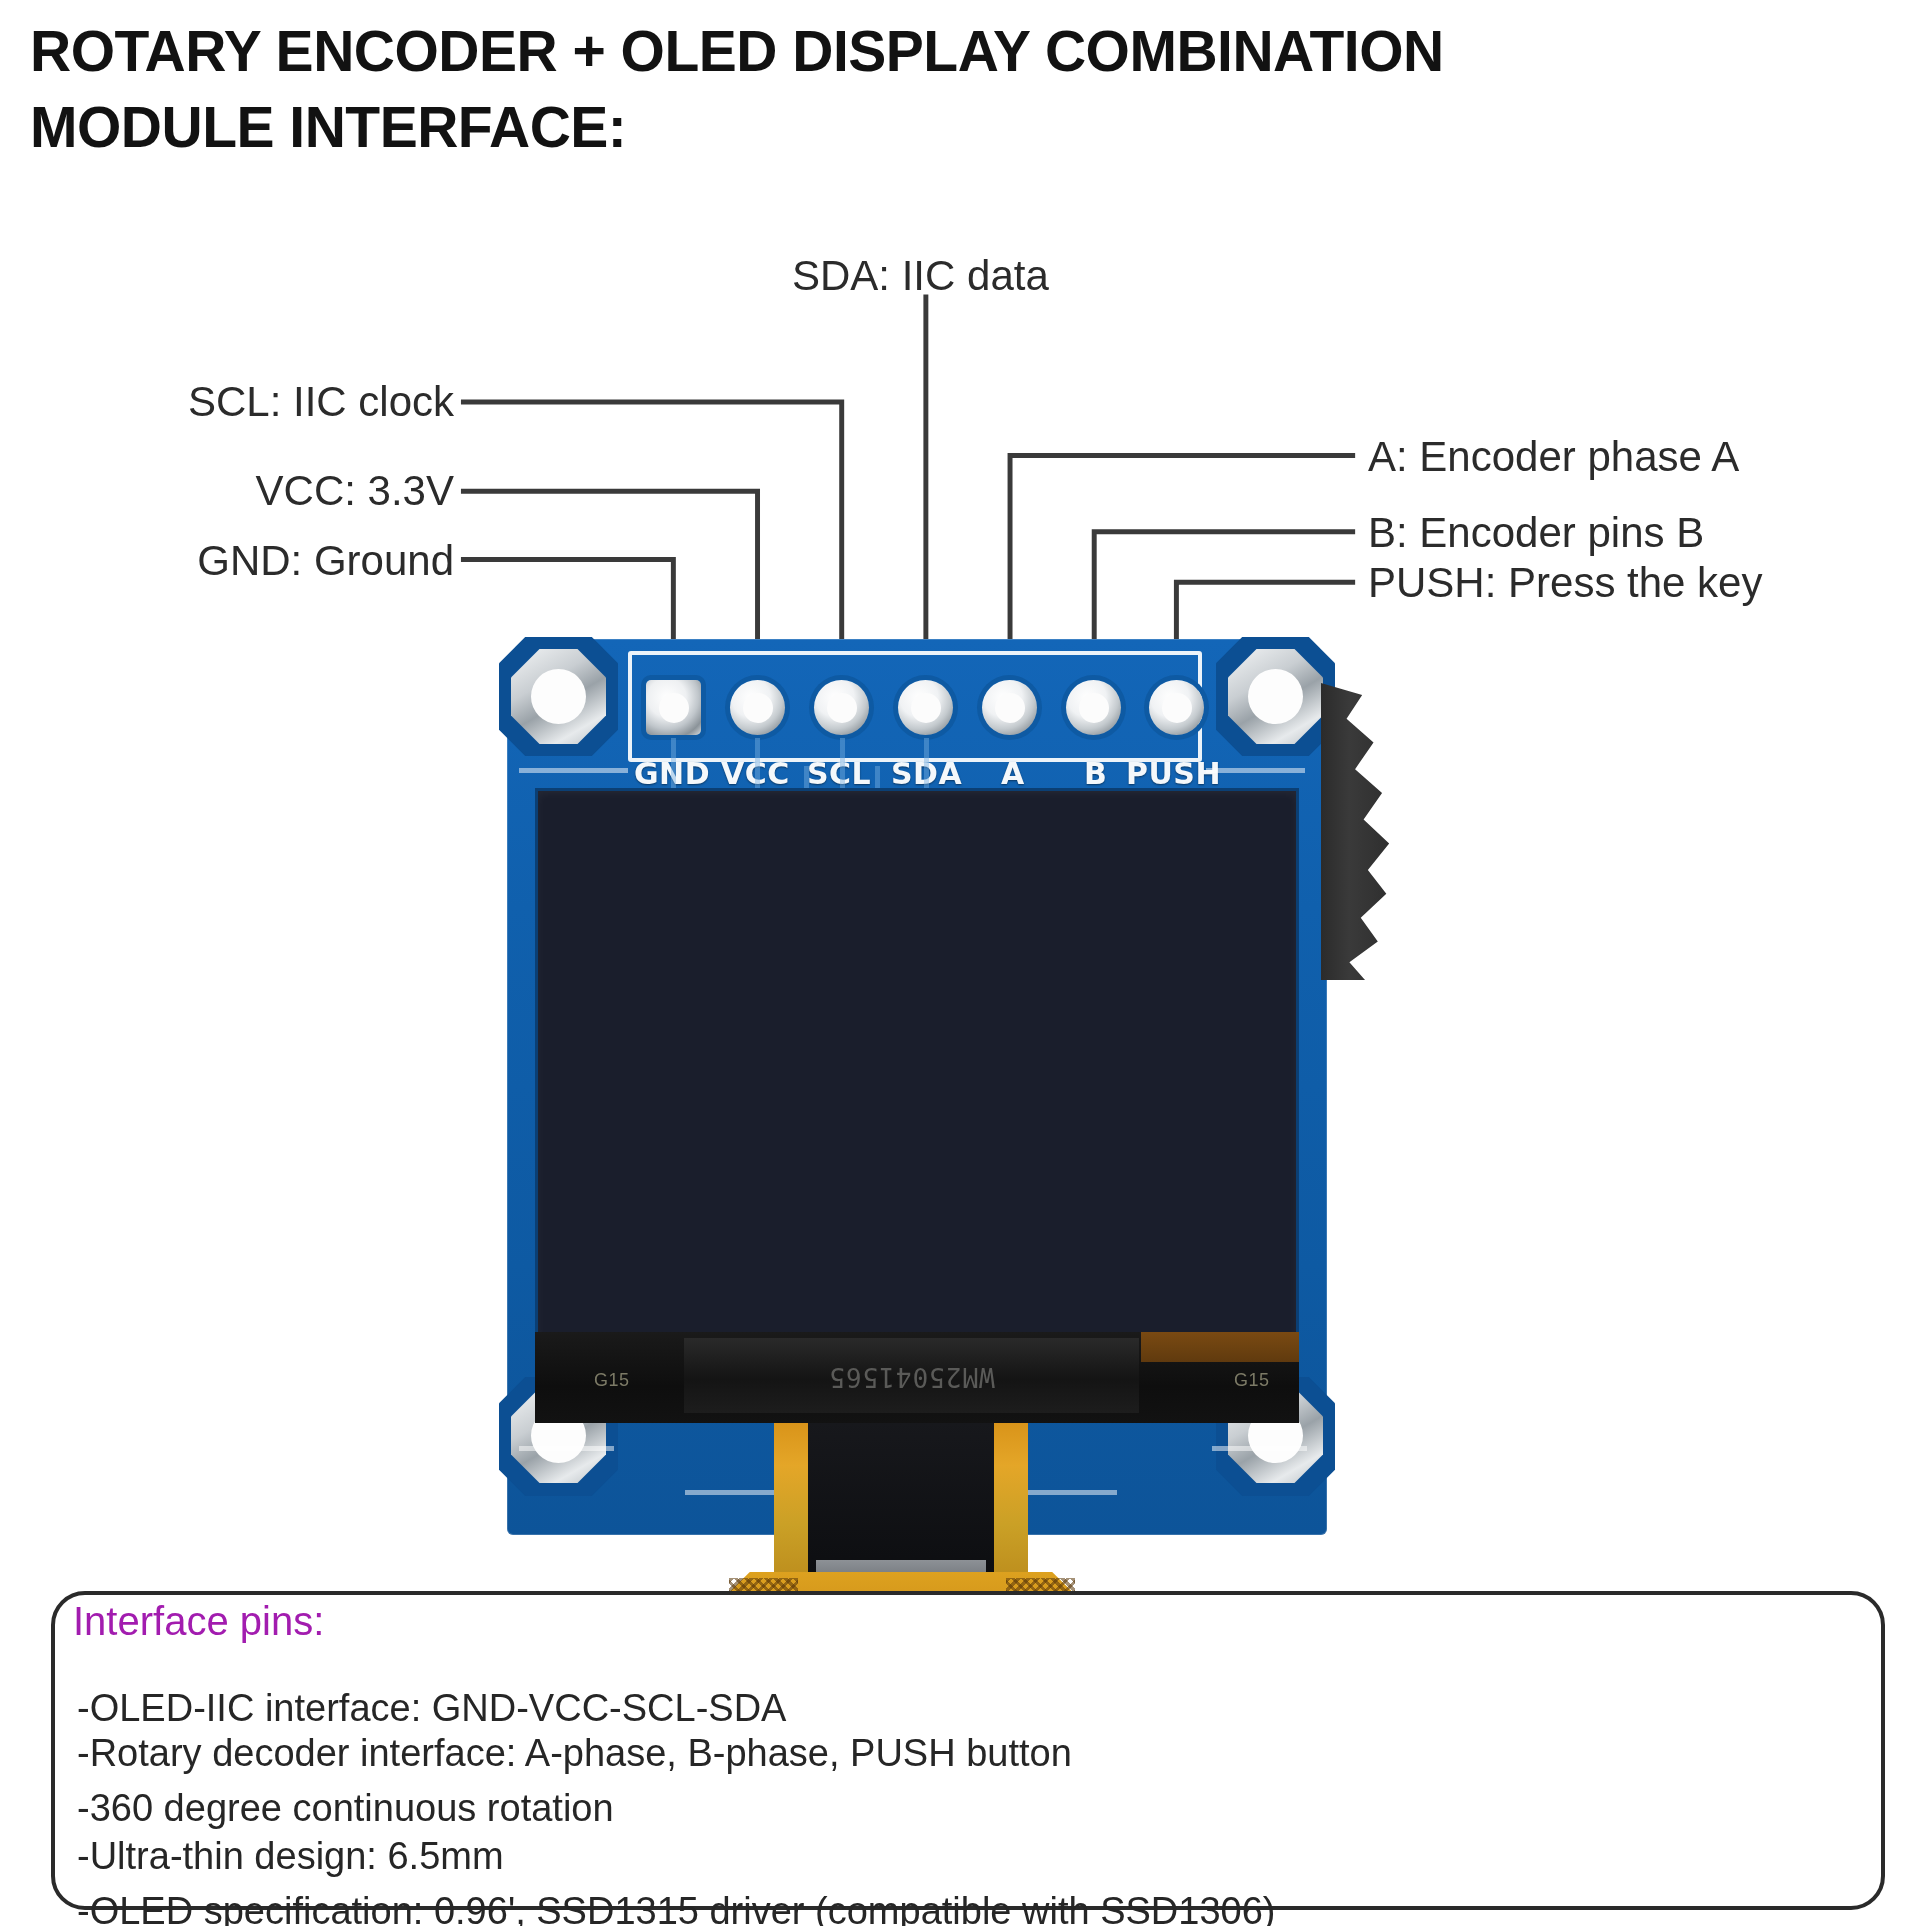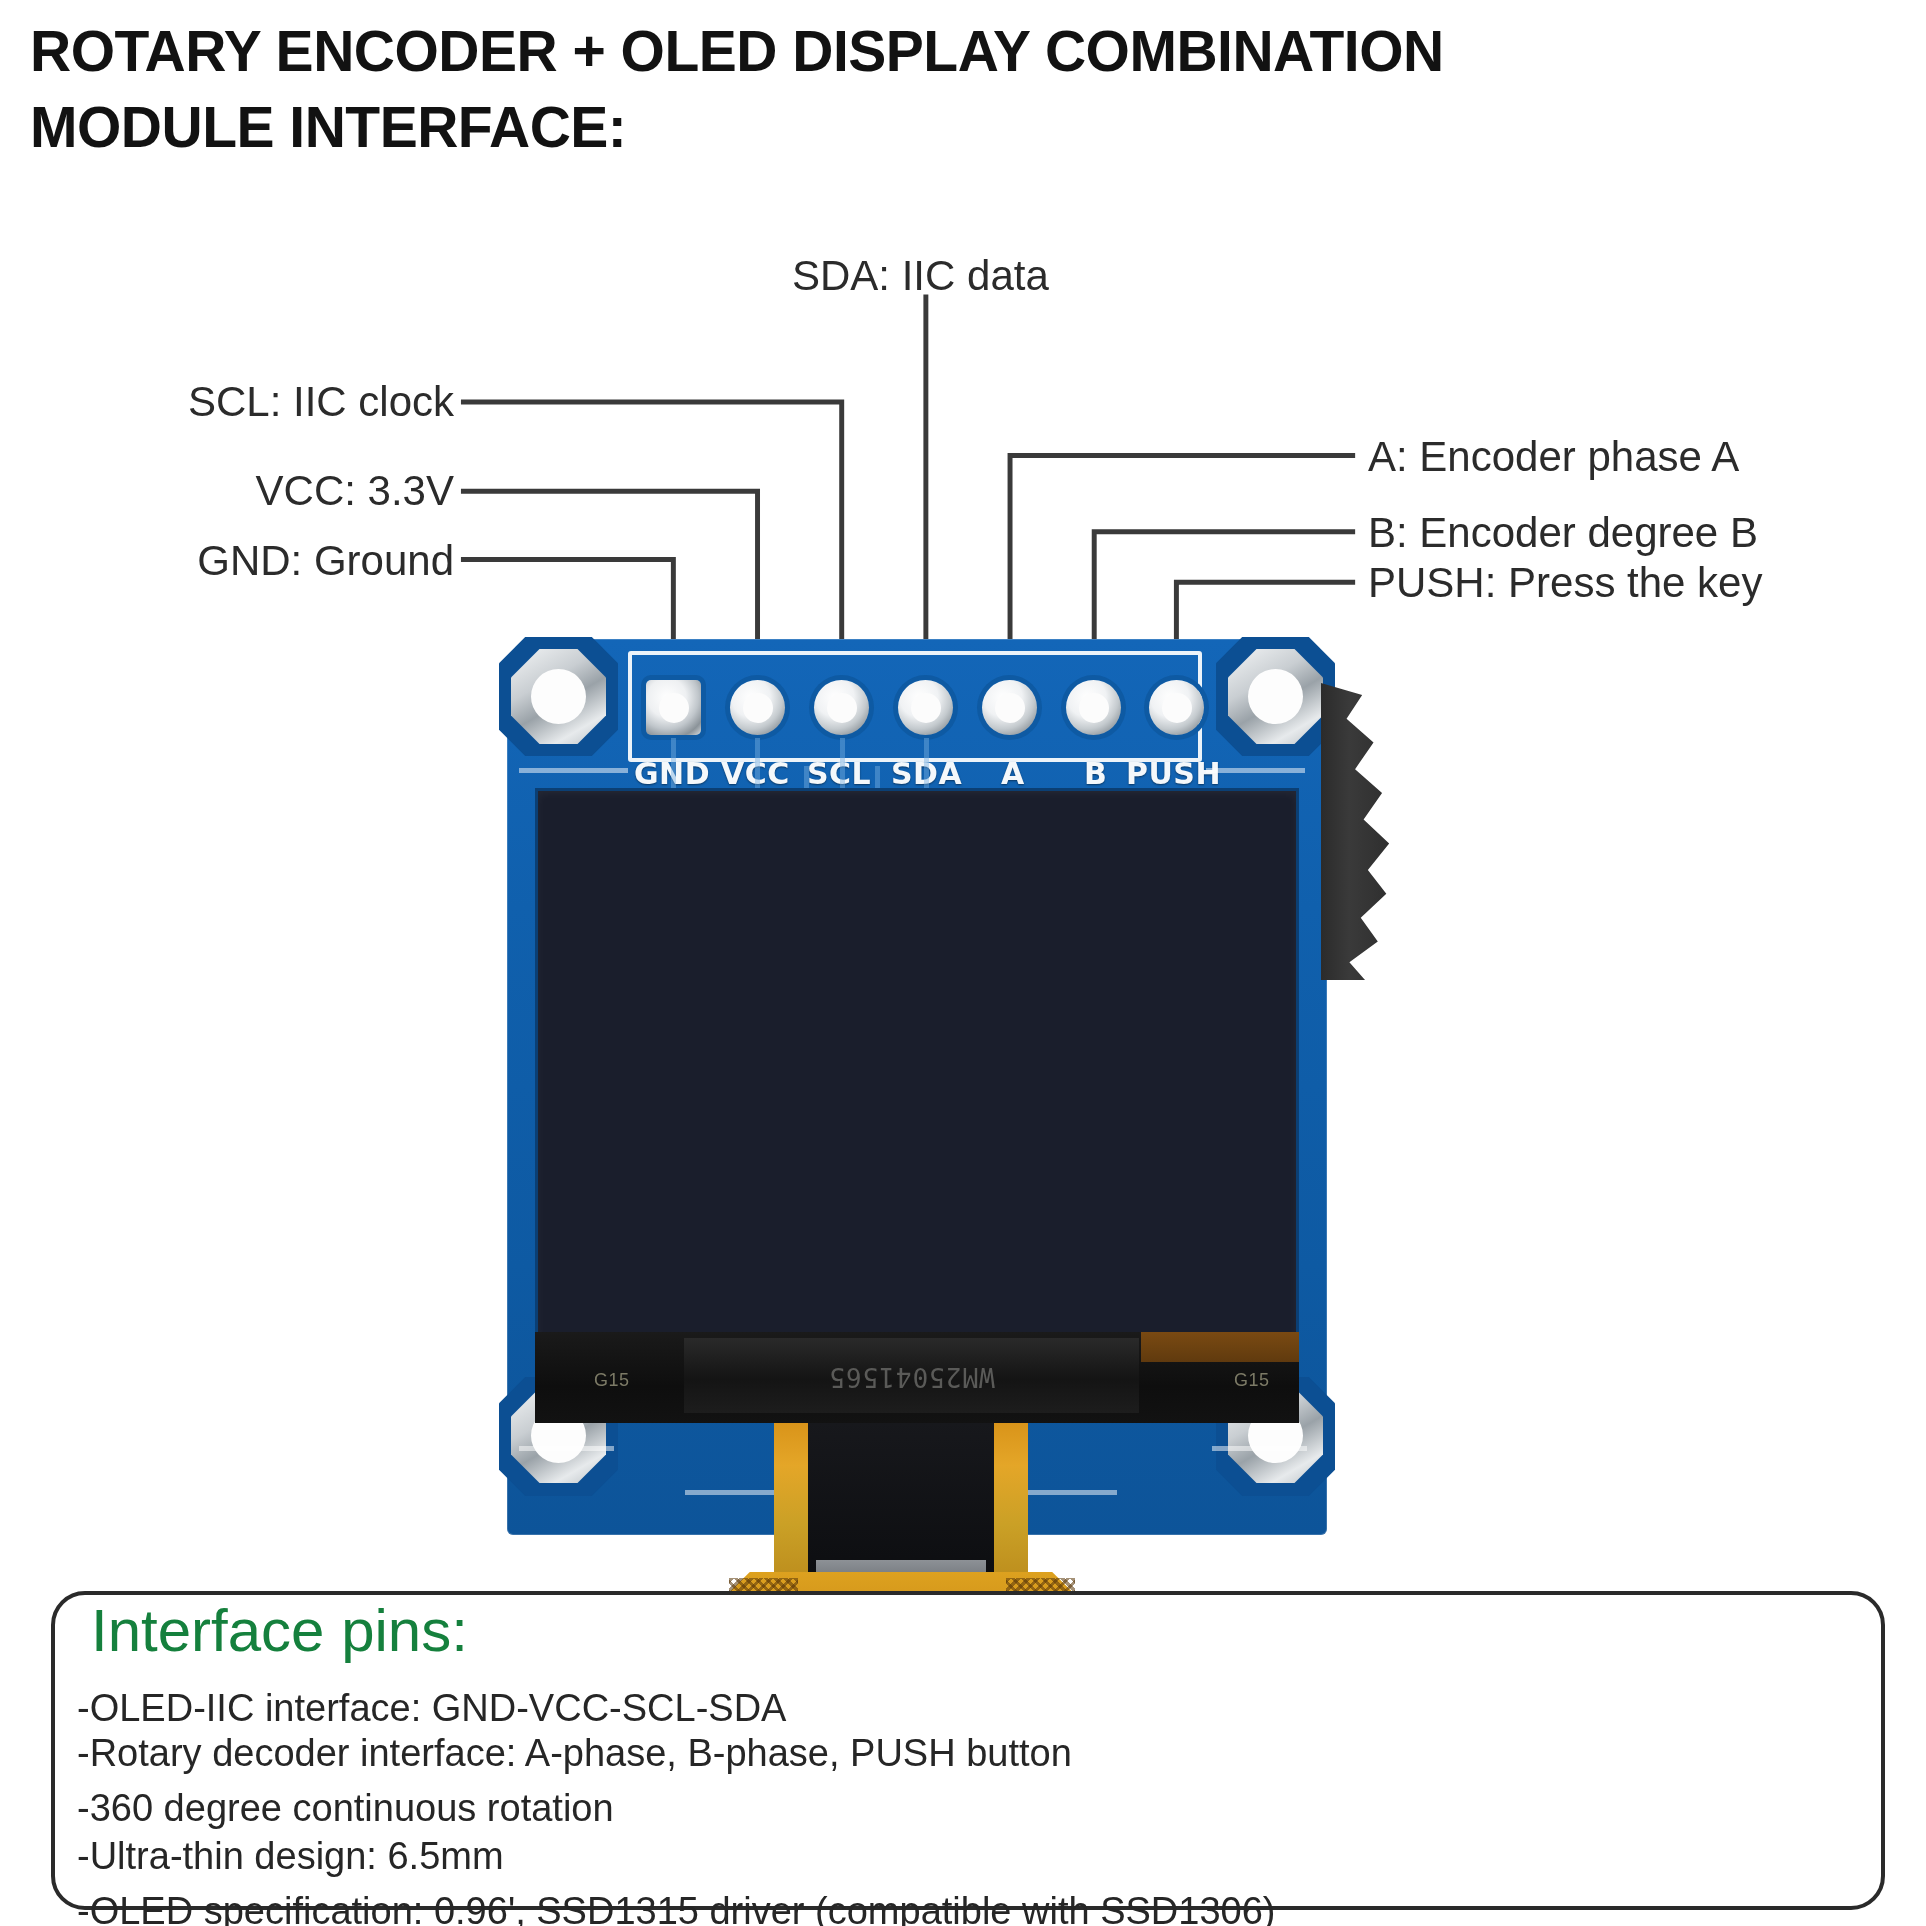--- a/index.html
+++ b/index.html
@@ -268,24 +268,24 @@
     top: 1591px;
     width: 1834px;
     height: 319px;
     border: 4px solid #2a2a2a;
     border-radius: 34px;
     box-sizing: border-box;
     background: #ffffff;
   }
   .info-title {
     position: absolute;
-    left: 36px;
+    left: 18px;
     top: 6px;
-    font-size: 60px;
-    color: #15803d;
+    font-size: 40px;
+    color: #a21caf;
     line-height: 1;
     white-space: nowrap;
   }
   .info-line {
     position: absolute;
     left: 22px;
     font-size: 38px;
     color: #262626;
     line-height: 1;
     white-space: nowrap;
@@ -321,21 +321,21 @@
   <div class="callout" style="left:792px; top:255px;">SDA: IIC data</div>
 
   <div class="callout right-align" style="left:8px; top:381px; width:446px;">SCL: IIC clock</div>
 
   <div class="callout right-align" style="left:8px; top:470px; width:446px;">VCC:  3.3V</div>
 
   <div class="callout right-align" style="left:8px; top:540px; width:446px;">GND: Ground</div>
 
   <div class="callout" style="left:1368px; top:436px;">A: Encoder phase A</div>
 
-  <div class="callout" style="left:1368px; top:512px;">B: Encoder degree B</div>
+  <div class="callout" style="left:1368px; top:512px;">B: Encoder pins B</div>
 
   <div class="callout" style="left:1368px; top:562px;">PUSH: Press the key</div>
 
   <div class="board">
 
     <div class="corner-notch tl"></div>
     <div class="corner-notch tr"></div>
 
     <div class="silk-box"></div>
 

